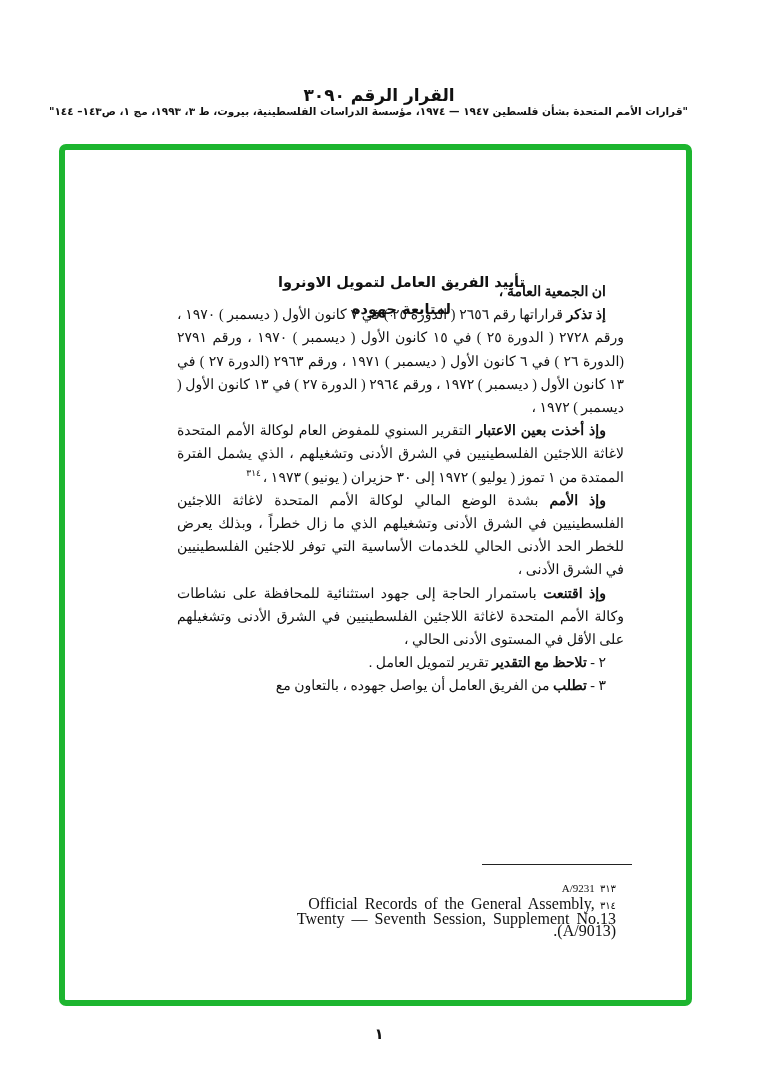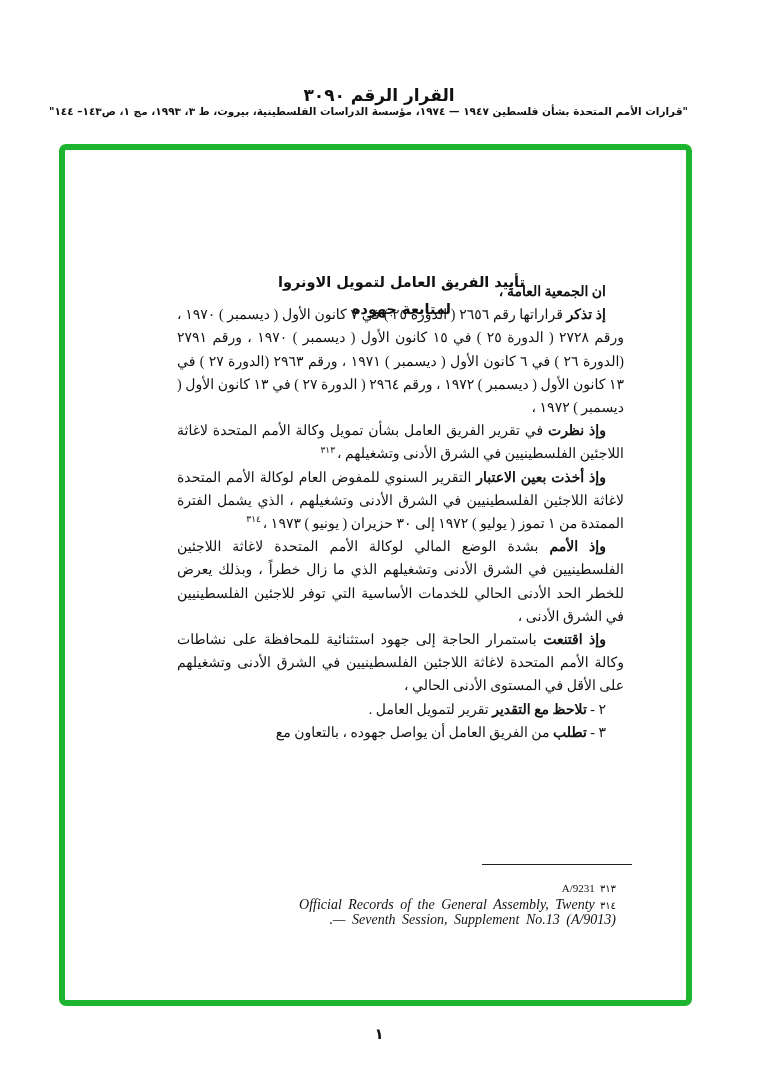--- a/index.html
+++ b/index.html
@@ -63,21 +63,21 @@
   .fn-sep{
     width:150px;height:0;border-top:1.5px solid #222;
     margin:0 0 12px 0; 
   }
   .fn{margin:0 16px 2px 0;}
   .fn-marker{font-size:10px;font-family:"DejaVu Sans",sans-serif;}
   .fn-text{
     font-family:"Liberation Serif","DejaVu Serif",serif;
     font-size:11px;word-spacing:3px;
   }
-  .fn-2 .fn-text{font-size:14px;font-style:italic;}
+  .fn-2 .fn-text{font-size:16px;}
   .fn-2{line-height:12.5px;}
   
   .page-number{
     position:absolute;top:1025px;left:0;right:0;
     text-align:center;font-size:15px;font-weight:bold;direction:rtl;
   }
 </style>
 </head>
 <body>
 
@@ -90,21 +90,20 @@
 
 
     <div class="res-title">
       <div>تأييد الفريق العامل لتمويل الاونروا</div>
       <div>لمتابعة جهوده</div>
     </div>
 
     <div class="body-block">
       <p class="para"><span></span><b>ان الجمعية العامة ،</b><span></span><sup class="fnref"></sup></p>
       <p class="para"><span></span><b>إذ تذكر</b><span> قراراتها رقم ٢٦٥٦ ( الدورة ٢٥ ) في ٧ كانون الأول ( ديسمبر ) ١٩٧٠ ، ورقم ٢٧٢٨ ( الدورة ٢٥ ) في ١٥ كانون الأول ( ديسمبر ) ١٩٧٠ ، ورقم ٢٧٩١ (الدورة ٢٦ ) في ٦ كانون الأول ( ديسمبر ) ١٩٧١ ، ورقم ٢٩٦٣ (الدورة ٢٧ ) في ١٣ كانون الأول ( ديسمبر ) ١٩٧٢ ، ورقم ٢٩٦٤ ( الدورة ٢٧ ) في ١٣ كانون الأول ( ديسمبر ) ١٩٧٢ ،</span><sup class="fnref"></sup></p>
-      <p class="para"><span></span><b>وإذ نظرت</b><span> في تقرير الفريق العامل بشأن تمويل وكالة الأمم المتحدة لاغاثة اللاجئين الفلسطينيين في الشرق الأدنى وتشغيلهم ،</span><sup class="fnref">٣١٣</sup></p>
       <p class="para"><span></span><b>وإذ أخذت بعين الاعتبار</b><span> التقرير السنوي للمفوض العام لوكالة الأمم المتحدة لاغاثة اللاجئين الفلسطينيين في الشرق الأدنى وتشغيلهم ، الذي يشمل الفترة الممتدة من ١ تموز ( يوليو ) ١٩٧٢ إلى ٣٠ حزيران ( يونيو ) ١٩٧٣ ،</span><sup class="fnref">٣١٤</sup></p>
       <p class="para"><span></span><b>وإذ الأمم</b><span> بشدة الوضع المالي لوكالة الأمم المتحدة لاغاثة اللاجئين الفلسطينيين في الشرق الأدنى وتشغيلهم الذي ما زال خطراً ، وبذلك يعرض للخطر الحد الأدنى الحالي للخدمات الأساسية التي توفر للاجئين الفلسطينيين في الشرق الأدنى ،</span><sup class="fnref"></sup></p>
       <p class="para"><span></span><b>وإذ اقتنعت</b><span> باستمرار الحاجة إلى جهود استثنائية للمحافظة على نشاطات وكالة الأمم المتحدة لاغاثة اللاجئين الفلسطينيين في الشرق الأدنى وتشغيلهم على الأقل في المستوى الأدنى الحالي ،</span><sup class="fnref"></sup></p>
       <p class="para"><span>٢ - </span><b>تلاحظ مع التقدير</b><span> تقرير لتمويل العامل .</span><sup class="fnref"></sup></p>
       <p class="para"><span>٣ - </span><b>تطلب</b><span> من الفريق العامل أن يواصل جهوده ، بالتعاون مع</span><sup class="fnref"></sup></p>
     </div>
 
     <div class="footnotes">
       <div class="fn-sep"></div>
       <div class="fn fn-1"><span class="fn-marker">٣١٣</span> <span class="fn-text">A/9231</span></div>

